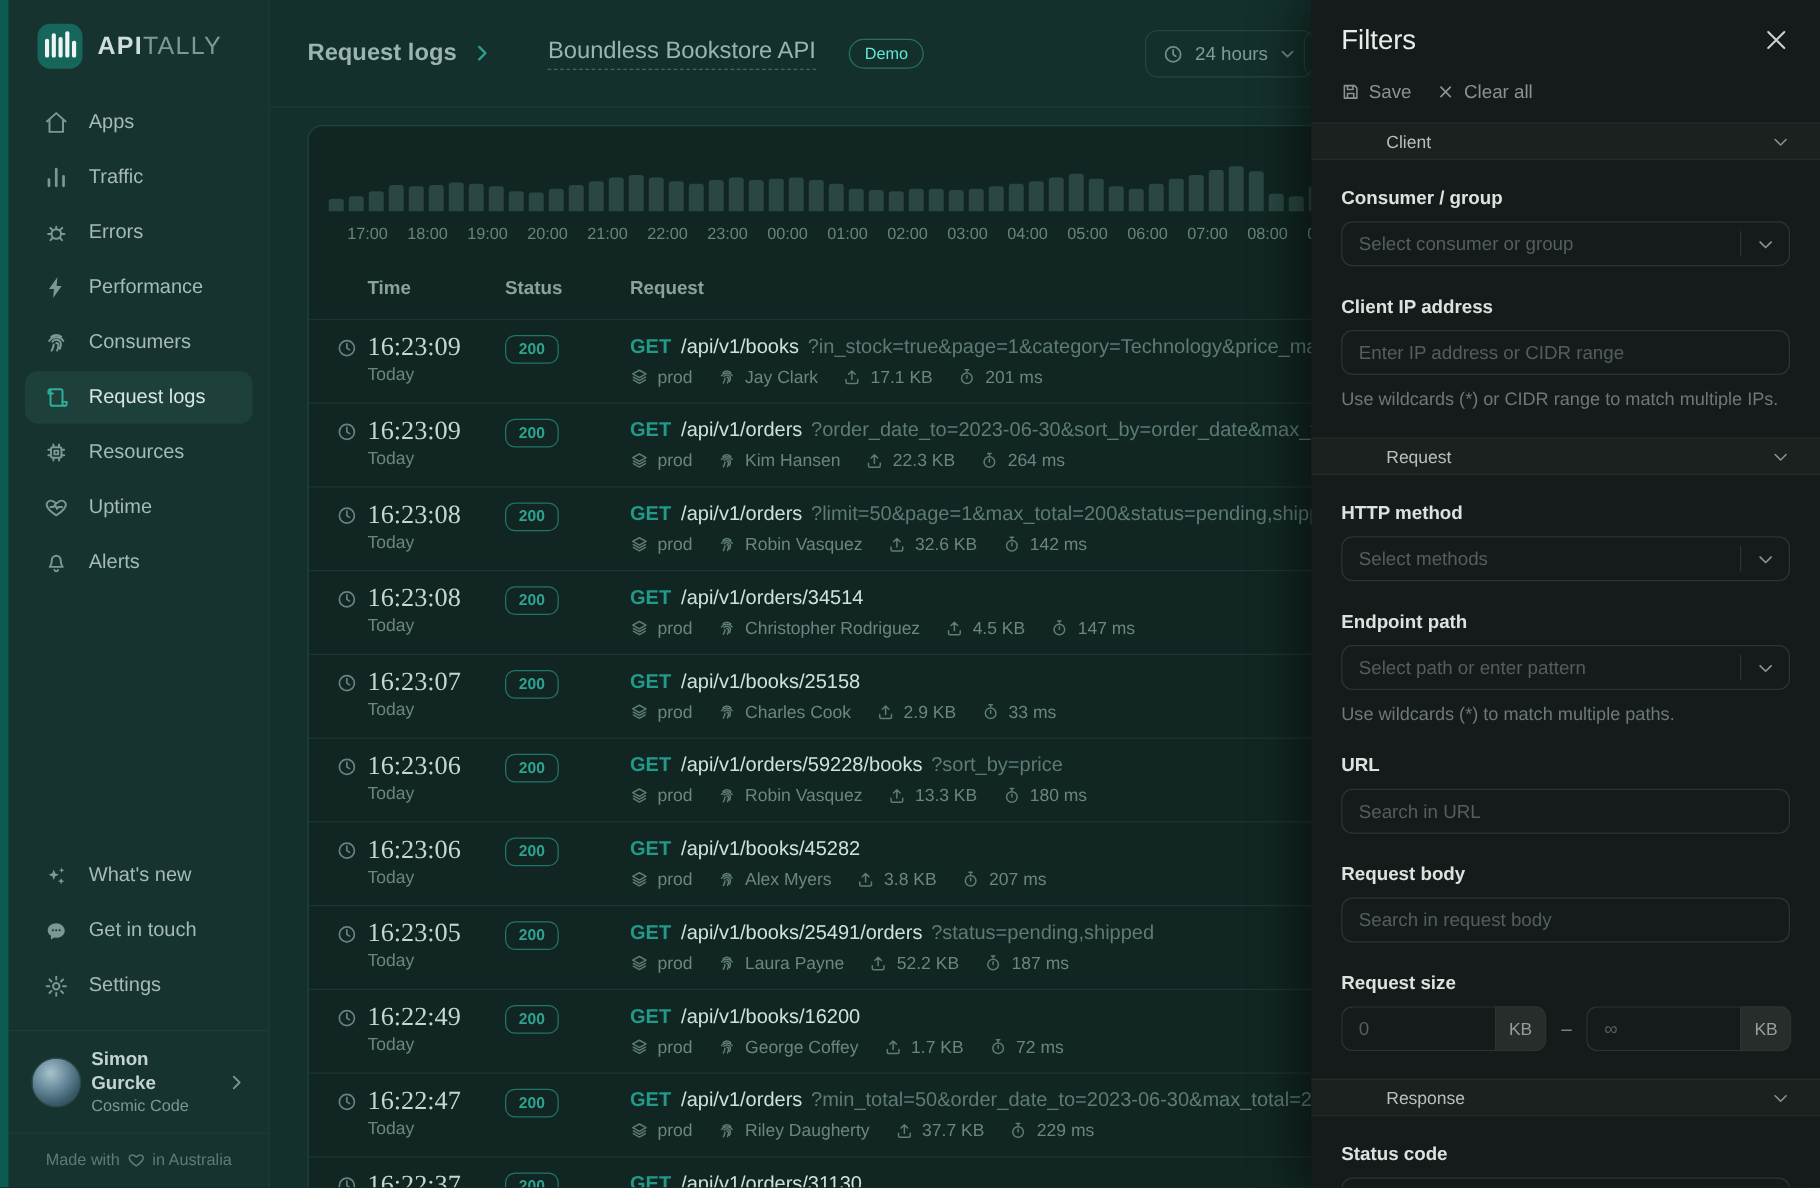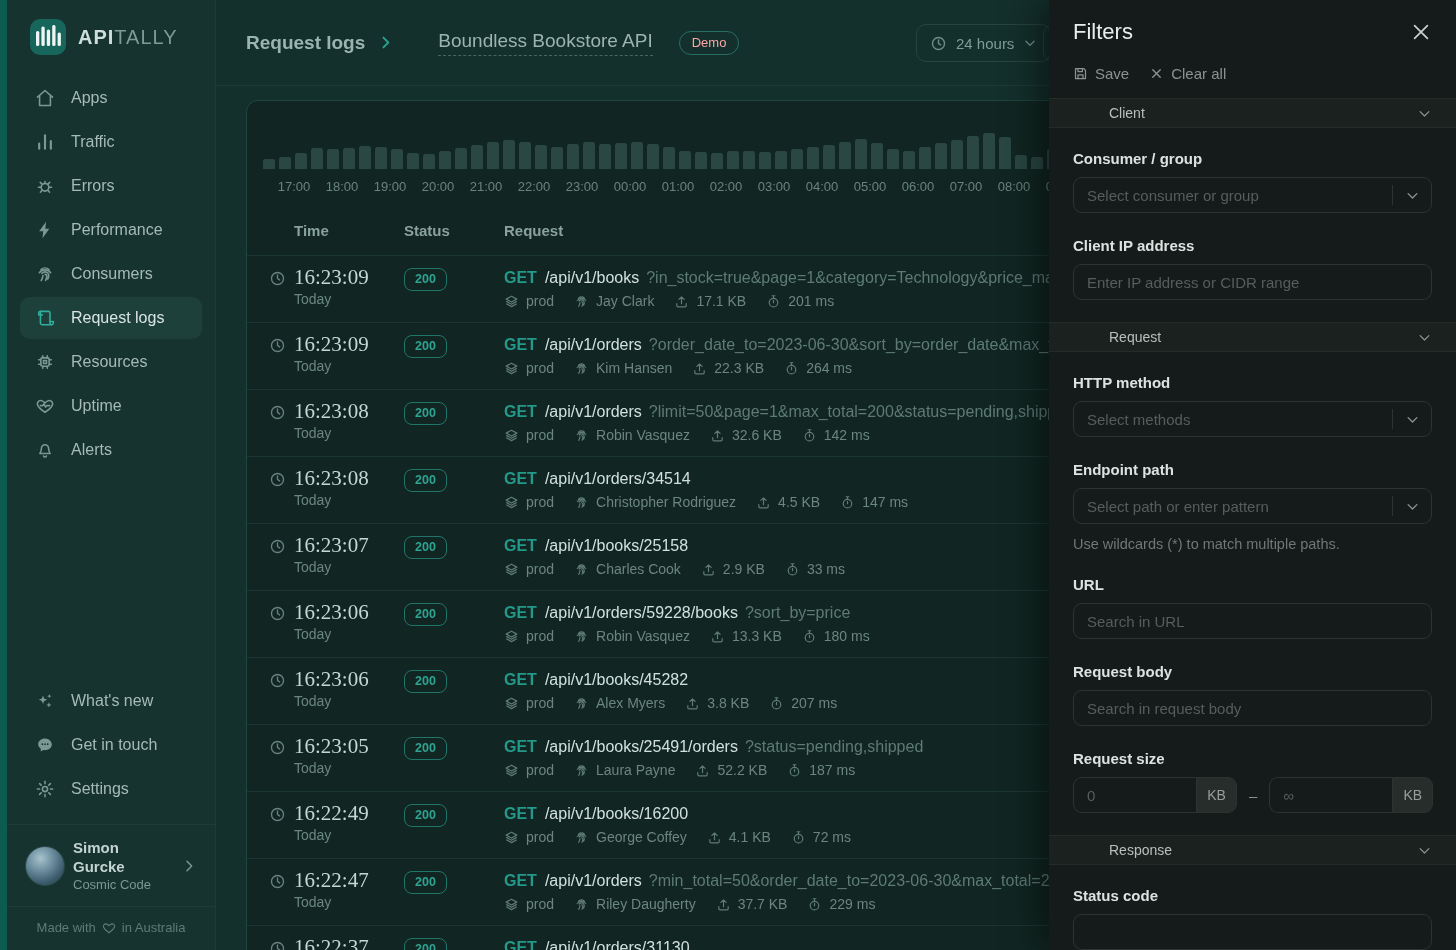--- a/index.html
+++ b/index.html
@@ -38,21 +38,21 @@
 
   
   .main{position:absolute;left:216px;top:0;width:1240px;height:100%;overflow:hidden;}
   .main-header{position:relative;height:86px;border-bottom:1px solid #1d3a36;display:flex;
     align-items:center;padding:0 30px;box-sizing:border-box;}
   .crumb{display:flex;align-items:center;gap:12px;}
   .crumb-parent{font-size:19px;font-weight:700;color:#9cb4b0;}
   .crumb-sep{width:17px;height:17px;color:#2aa18f;display:flex;}
   .crumb-current{font-size:19px;font-weight:500;color:#9cb4b0;border-bottom:1px dashed #46665f;
     padding-bottom:3px;cursor:pointer;margin-left:32px;}
-  .demo-badge{margin-left:14px;font-size:13px;color:#fca5a5;border:1px solid #276f63;
+  .demo-badge{margin-left:14px;font-size:13px;color:#5eead4;border:1px solid #276f63;
     border-radius:999px;padding:3px 12px 4px;}
   .btn-time{position:absolute;left:700px;top:24px;height:38px;display:flex;align-items:center;gap:9px;
     border:1px solid #27453f;border-radius:10px;padding:2px 13px;color:#7f9c97;font-size:15px;
     cursor:pointer;box-sizing:border-box;}
   .btn-time .bicon{width:17px;height:17px;display:flex;color:#6e8d88;}
   .btn-time .chev{width:14px;height:14px;display:flex;color:#6e8d88;}
   .btn-partial{position:absolute;left:827px;top:24px;width:260px;height:38px;
     border:1px solid #27453f;border-radius:10px;box-sizing:border-box;}
 
   .card{position:absolute;left:30px;top:100px;width:1120px;height:900px;background:#112622;
@@ -841,21 +841,21 @@
                   </svg>
                 </span>
                 <span>George Coffey</span>
                 <span class="mgap"></span>
                 <span class="micon">
                   <svg viewBox="0 0 24 24" fill="none" stroke="currentColor" stroke-width="1.9" stroke-linecap="round" stroke-linejoin="round">
                     <path d="M12 15.5V4.5M7.8 8.7 12 4.5l4.2 4.2"></path>
                     <path d="M4.5 15.5v3a2 2 0 0 0 2 2h11a2 2 0 0 0 2-2v-3"></path>
                   </svg>
                 </span>
-                <span>4.1 KB</span>
+                <span>1.7 KB</span>
                 <span class="mgap"></span>
                 <span class="micon">
                   <svg viewBox="0 0 24 24" fill="none" stroke="currentColor" stroke-width="1.9" stroke-linecap="round" stroke-linejoin="round">
                     <circle cx="12" cy="13.8" r="6.8"></circle>
                     <path d="M12 13.8v-3.6M9.8 2.8h4.4M12 2.8v2.6"></path>
                   </svg>
                 </span>
                 <span>72 ms</span>
               </div>
             </div>
@@ -974,20 +974,21 @@
         <span class="ph">Select consumer or group</span>
         <span class="vline"></span>
         <span class="schev">
           <svg viewBox="0 0 24 24" fill="none" stroke="currentColor" stroke-width="2.2" stroke-linecap="round" stroke-linejoin="round">
               <path d="m5 9 7 7 7-7"></path>
             </svg>
         </span>
       </div>
       <div class="flabel">Client IP address</div>
       <input class="finput" type="text" placeholder="Enter IP address or CIDR range" style="">
+      <div class="fhelp">Use wildcards (*) or CIDR range to match multiple IPs.</div>
     </div>
 
     <div class="fbar">
       <span class="fbar-label">Request</span>
       <span class="fchev">
         <svg viewBox="0 0 24 24" fill="none" stroke="currentColor" stroke-width="2" stroke-linecap="round" stroke-linejoin="round">
             <path d="m5 9 7 7 7-7"></path>
           </svg>
       </span>
     </div>

